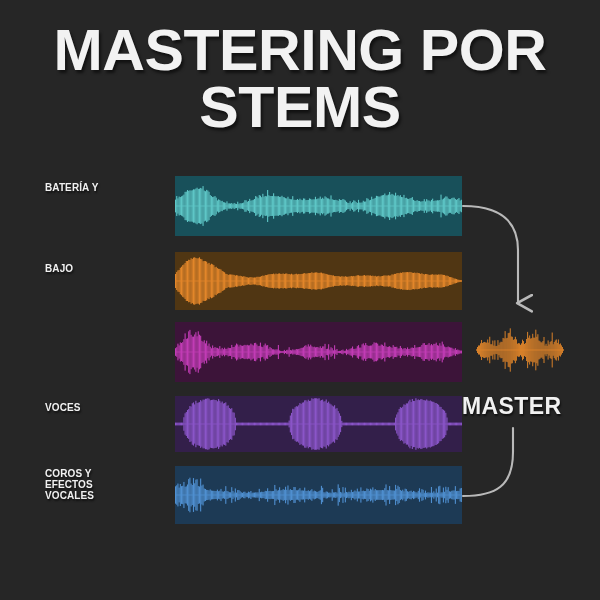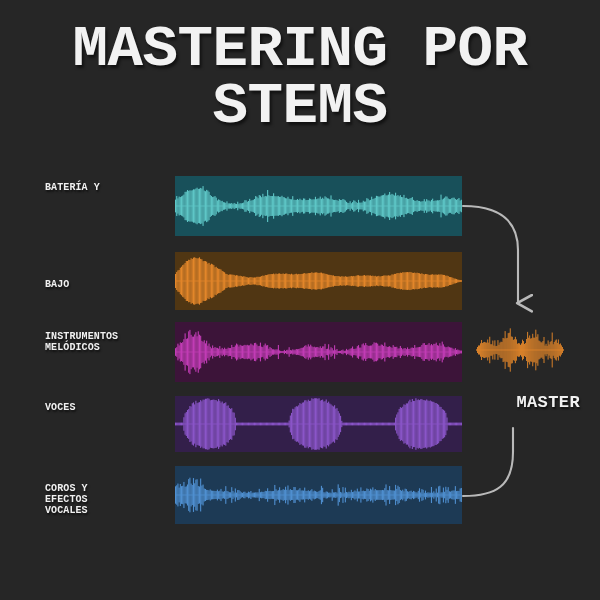--- a/index.html
+++ b/index.html
@@ -3,21 +3,21 @@
 <meta charset="utf-8">
 <style>
   html,body{margin:0;padding:0;}
   body{
     width:600px;height:600px;
     background:#262626;
     font-family:"Liberation Sans", sans-serif;
     overflow:hidden;
     position:relative;
   }
-  #stage{position:relative;width:600px;height:600px;font-family:Liberation Mono, monospace;}
+  #stage{position:relative;width:600px;height:600px;}
 
   
   .title{
     position:absolute;
     left:0;right:0;top:22px;
     text-align:center;
     color:#f2f2f2;
     font-weight:700;
     font-size:58px;
     line-height:0.98;
@@ -54,24 +54,24 @@
   .master-wave{
     position:absolute;
     left:476px;top:322px;
     width:88px;height:56px;
   }
   .master-wave svg{display:block;width:100%;height:100%;}
   .master-label{
     position:absolute;
     left:462px;top:393px;
     width:118px;
-    text-align:right;
+    text-align:left;
     color:#f1f1f1;
     font-weight:700;
-    font-size:17px;
+    font-size:23px;
     letter-spacing:0.4px;
     text-shadow:1px 2px 2px rgba(0,0,0,0.6);
   }
 
   
   .arrows{position:absolute;left:0;top:0;width:600px;height:600px;pointer-events:none;}
 </style>
 </head>
 <body style="background: rgb(38, 38, 38);">
 
@@ -325,21 +325,21 @@
             <rect x="281.02" y="23.86" width="1.10" height="12.29" fill="#5ec6c6"></rect>
             <rect x="282.22" y="23.02" width="1.10" height="13.97" fill="#5ec6c6"></rect>
             <rect x="283.41" y="21.98" width="1.10" height="16.04" fill="#5ec6c6"></rect>
             <rect x="284.61" y="24.59" width="1.10" height="10.82" fill="#5ec6c6"></rect>
             <rect x="285.80" y="23.76" width="1.10" height="12.47" fill="#5ec6c6"></rect>
             <rect x="0" y="29.55" width="287" height="0.9" fill="#5ec6c6" opacity="0.85"></rect>
           </svg>
         </div>
       </div>
       <div class="row">
-        <div class="row-label" style="top: 279px;"><span>BAJO</span></div>
+        <div class="row-label" style="top: 263px;"><span>BAJO</span></div>
         <div class="strip" style="top: 252px; height: 58px; background: rgb(80, 54, 19);">
           <svg viewBox="0 0 287 58" preserveAspectRatio="none">
             <rect x="0.00" y="22.00" width="1.10" height="14.00" fill="#e2862a"></rect>
             <rect x="1.20" y="20.02" width="1.10" height="17.97" fill="#e2862a"></rect>
             <rect x="2.39" y="18.42" width="1.10" height="21.16" fill="#e2862a"></rect>
             <rect x="3.59" y="17.94" width="1.10" height="22.13" fill="#e2862a"></rect>
             <rect x="4.78" y="15.77" width="1.10" height="26.47" fill="#e2862a"></rect>
             <rect x="5.98" y="14.69" width="1.10" height="28.61" fill="#e2862a"></rect>
             <rect x="7.17" y="13.15" width="1.10" height="31.70" fill="#e2862a"></rect>
             <rect x="8.37" y="12.48" width="1.10" height="33.03" fill="#e2862a"></rect>
@@ -573,21 +573,21 @@
             <rect x="281.02" y="27.04" width="1.10" height="3.92" fill="#e2862a"></rect>
             <rect x="282.22" y="27.55" width="1.10" height="2.91" fill="#e2862a"></rect>
             <rect x="283.41" y="27.83" width="1.10" height="2.34" fill="#e2862a"></rect>
             <rect x="284.61" y="28.05" width="1.10" height="1.90" fill="#e2862a"></rect>
             <rect x="285.80" y="28.40" width="1.10" height="1.19" fill="#e2862a"></rect>
             <rect x="0" y="28.55" width="287" height="0.9" fill="#e2862a" opacity="0.85"></rect>
           </svg>
         </div>
       </div>
       <div class="row">
-        <div class="row-label" style="top: 331px;"><span>INSTRUMENTOS</span><br><span>MELÓDICOS</span></div>
+        <div class="row-label" style="top: 331px;"><br></div>
         <div class="strip" style="top: 322px; height: 60px; background: rgb(60, 20, 57);">
           <svg viewBox="0 0 287 60" preserveAspectRatio="none">
             <rect x="0.00" y="26.18" width="1.10" height="7.64" fill="#c13cb5"></rect>
             <rect x="1.20" y="25.20" width="1.10" height="9.59" fill="#c13cb5"></rect>
             <rect x="2.39" y="21.64" width="1.10" height="16.73" fill="#c13cb5"></rect>
             <rect x="3.59" y="23.37" width="1.10" height="13.26" fill="#c13cb5"></rect>
             <rect x="4.78" y="20.40" width="1.10" height="19.20" fill="#c13cb5"></rect>
             <rect x="5.98" y="20.96" width="1.10" height="18.07" fill="#c13cb5"></rect>
             <rect x="7.17" y="20.11" width="1.10" height="19.78" fill="#c13cb5"></rect>
             <rect x="8.37" y="17.21" width="1.10" height="25.59" fill="#c13cb5"></rect>
@@ -1069,21 +1069,21 @@
             <rect x="281.02" y="26.58" width="1.10" height="2.83" fill="#8a55c8"></rect>
             <rect x="282.22" y="26.58" width="1.10" height="2.83" fill="#8a55c8"></rect>
             <rect x="283.41" y="26.58" width="1.10" height="2.83" fill="#8a55c8"></rect>
             <rect x="284.61" y="26.58" width="1.10" height="2.83" fill="#8a55c8"></rect>
             <rect x="285.80" y="26.58" width="1.10" height="2.83" fill="#8a55c8"></rect>
             <rect x="0" y="27.55" width="287" height="0.9" fill="#8a55c8" opacity="0.85"></rect>
           </svg>
         </div>
       </div>
       <div class="row">
-        <div class="row-label" style="top: 468px; margin-top: 15px;"><span>COROS Y</span><br><span>EFECTOS</span><br><span>VOCALES</span></div>
+        <div class="row-label" style="top: 468px;"><span>COROS Y</span><br><span>EFECTOS</span><br><span>VOCALES</span></div>
         <div class="strip" style="top: 466px; height: 58px; background: rgb(29, 58, 85);">
           <svg viewBox="0 0 287 58" preserveAspectRatio="none">
             <rect x="0.00" y="20.32" width="1.10" height="17.36" fill="#4f8fd0"></rect>
             <rect x="1.20" y="19.27" width="1.10" height="19.47" fill="#4f8fd0"></rect>
             <rect x="2.39" y="17.57" width="1.10" height="22.86" fill="#4f8fd0"></rect>
             <rect x="3.59" y="21.62" width="1.10" height="14.77" fill="#4f8fd0"></rect>
             <rect x="4.78" y="17.95" width="1.10" height="22.10" fill="#4f8fd0"></rect>
             <rect x="5.98" y="20.12" width="1.10" height="17.77" fill="#4f8fd0"></rect>
             <rect x="7.17" y="19.80" width="1.10" height="18.40" fill="#4f8fd0"></rect>
             <rect x="8.37" y="15.94" width="1.10" height="26.12" fill="#4f8fd0"></rect>

